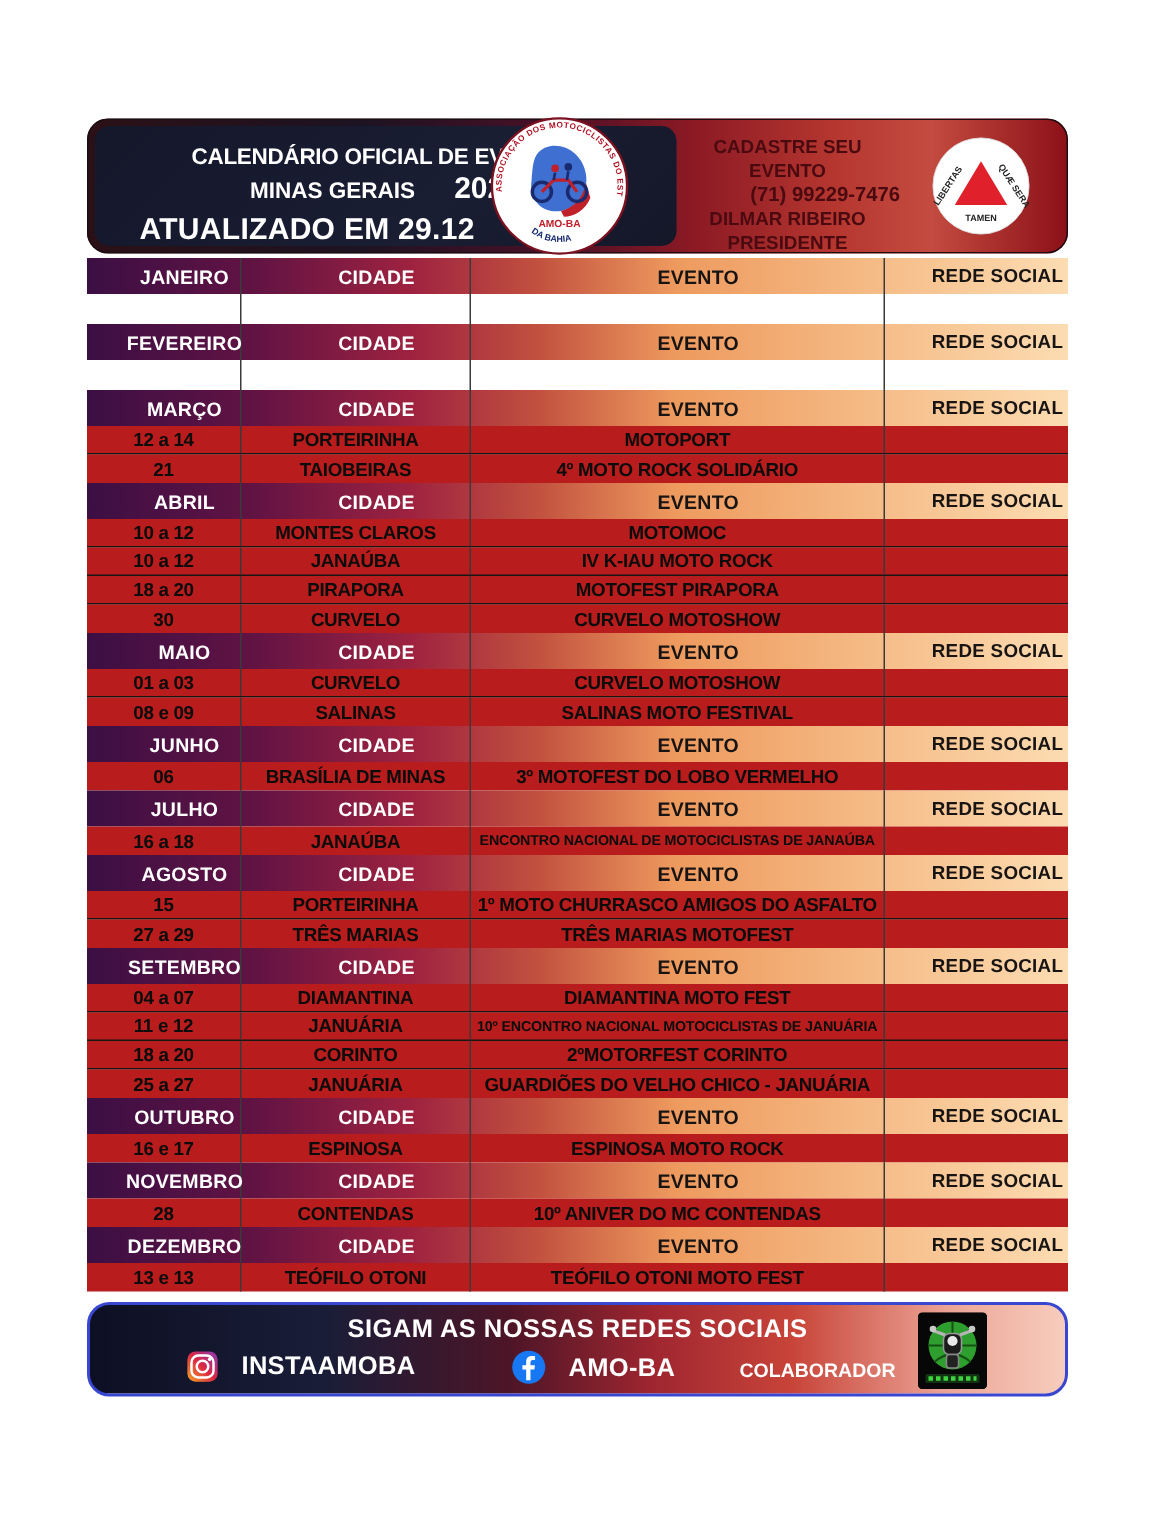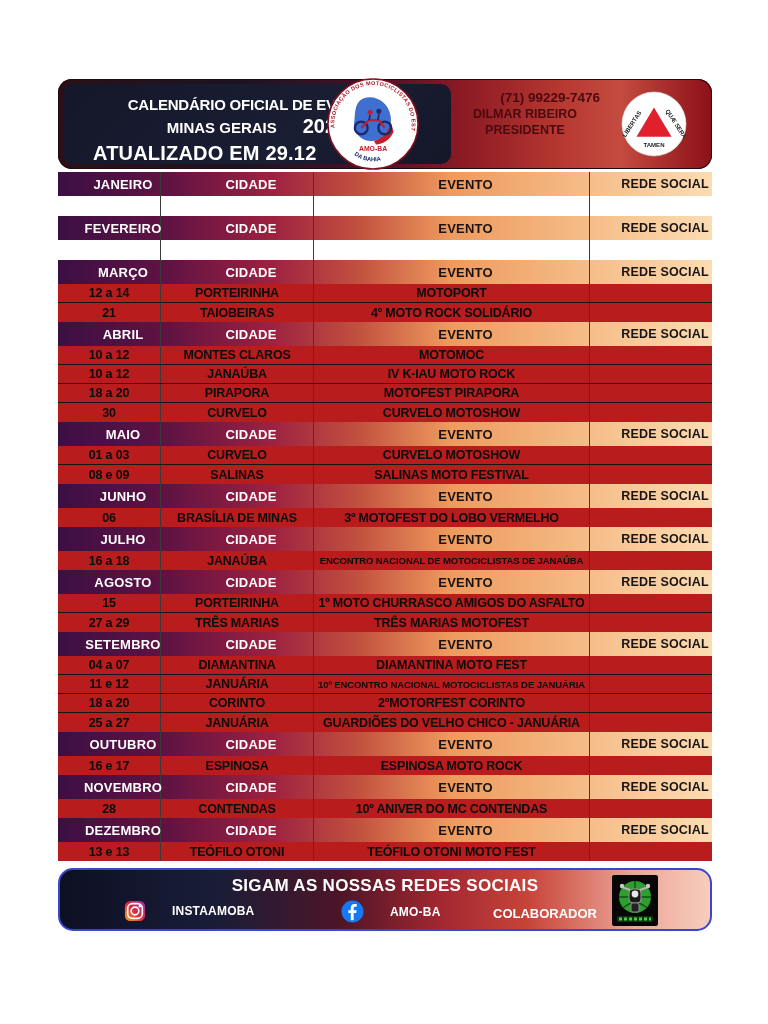--- a/index.html
+++ b/index.html
@@ -52,21 +52,21 @@
   .event .cell.small { font-size:9.5px; letter-spacing:-0.1px; }
   .spacer { height:20px; background:#ffffff; }
 
   
   .footer {
     position:absolute; left:58px; top:868px; width:654px; height:63px;
     border-radius:15px; border:2px solid #3946d0;
     background:linear-gradient(90deg,#0d1023 0%,#191d38 24%,#4d1527 43%,#a02630 58%,#c84439 72%,#eba496 88%,#f7cdbd 100%);
   }
   .f-title { text-align:center; margin-top:6px; font-size:17px; font-weight:bold; color:#ffffff; letter-spacing:0.3px; }
-  .f-item { position:absolute; display:flex; align-items:center; gap:26px; color:#ffffff; font-weight:bold; font-size:12px; letter-spacing:0.2px; }
+  .f-item { position:absolute; display:flex; align-items:center; gap:15px; color:#ffffff; font-weight:bold; font-size:17px; letter-spacing:0.2px; }
   .ig-group { left:64px; top:30px; }
   .fb-group { left:281px; top:30px; }
   .colab-label { position:absolute; left:433px; top:36px; color:#ffffff; font-weight:bold; font-size:13px; }
   .colab-logo { position:absolute; left:552px; top:5px; width:46px; height:51px; background:#070707; border-radius:3px; overflow:hidden; }
 </style>
 </head>
 <body>
 
 <div class="page">
 
@@ -96,20 +96,21 @@
       <circle cx="-3" cy="-12" r="2.6" fill="#c0202a"></circle>
       <circle cx="6" cy="-13" r="2.6" fill="#1a2a6e"></circle>
       <path d="M -3,-9 L -4,-4 M 6,-10 L 5,-4" stroke="#1a2a6e" stroke-width="1.8" fill="none"></path>
       <text x="0" y="28" text-anchor="middle" font-size="7" font-weight="bold" fill="#c0202a">AMO-BA</text>
       <text font-size="6" font-weight="bold" fill="#1a2a6e">
         <textPath href="#arcBot" startOffset="10">DA BAHIA</textPath>
       </text>
     </svg>
 
     <div class="contact">
+      <div>CADASTRE SEU EVENTO</div>
       <div class="c-phone">(71) 99229-7476</div>
       <div>DILMAR RIBEIRO</div>
       <div>PRESIDENTE</div>
     </div>
 
     <svg class="mg-badge" viewBox="-35 -35 70 70">
       <circle cx="0" cy="0" r="33" fill="#ffffff" stroke="#d8d8d8" stroke-width="0.6"></circle>
       <polygon points="0,-17 -18,13 18,13" fill="#e0202a"></polygon>
       <text x="-21" y="1" font-size="6.2" font-weight="bold" fill="#232323" transform="rotate(-57 -21 1)" text-anchor="middle">LIBERTAS</text>
       <text x="21" y="1" font-size="6.2" font-weight="bold" fill="#232323" transform="rotate(57 21 1)" text-anchor="middle">QUÆ SERA</text>

